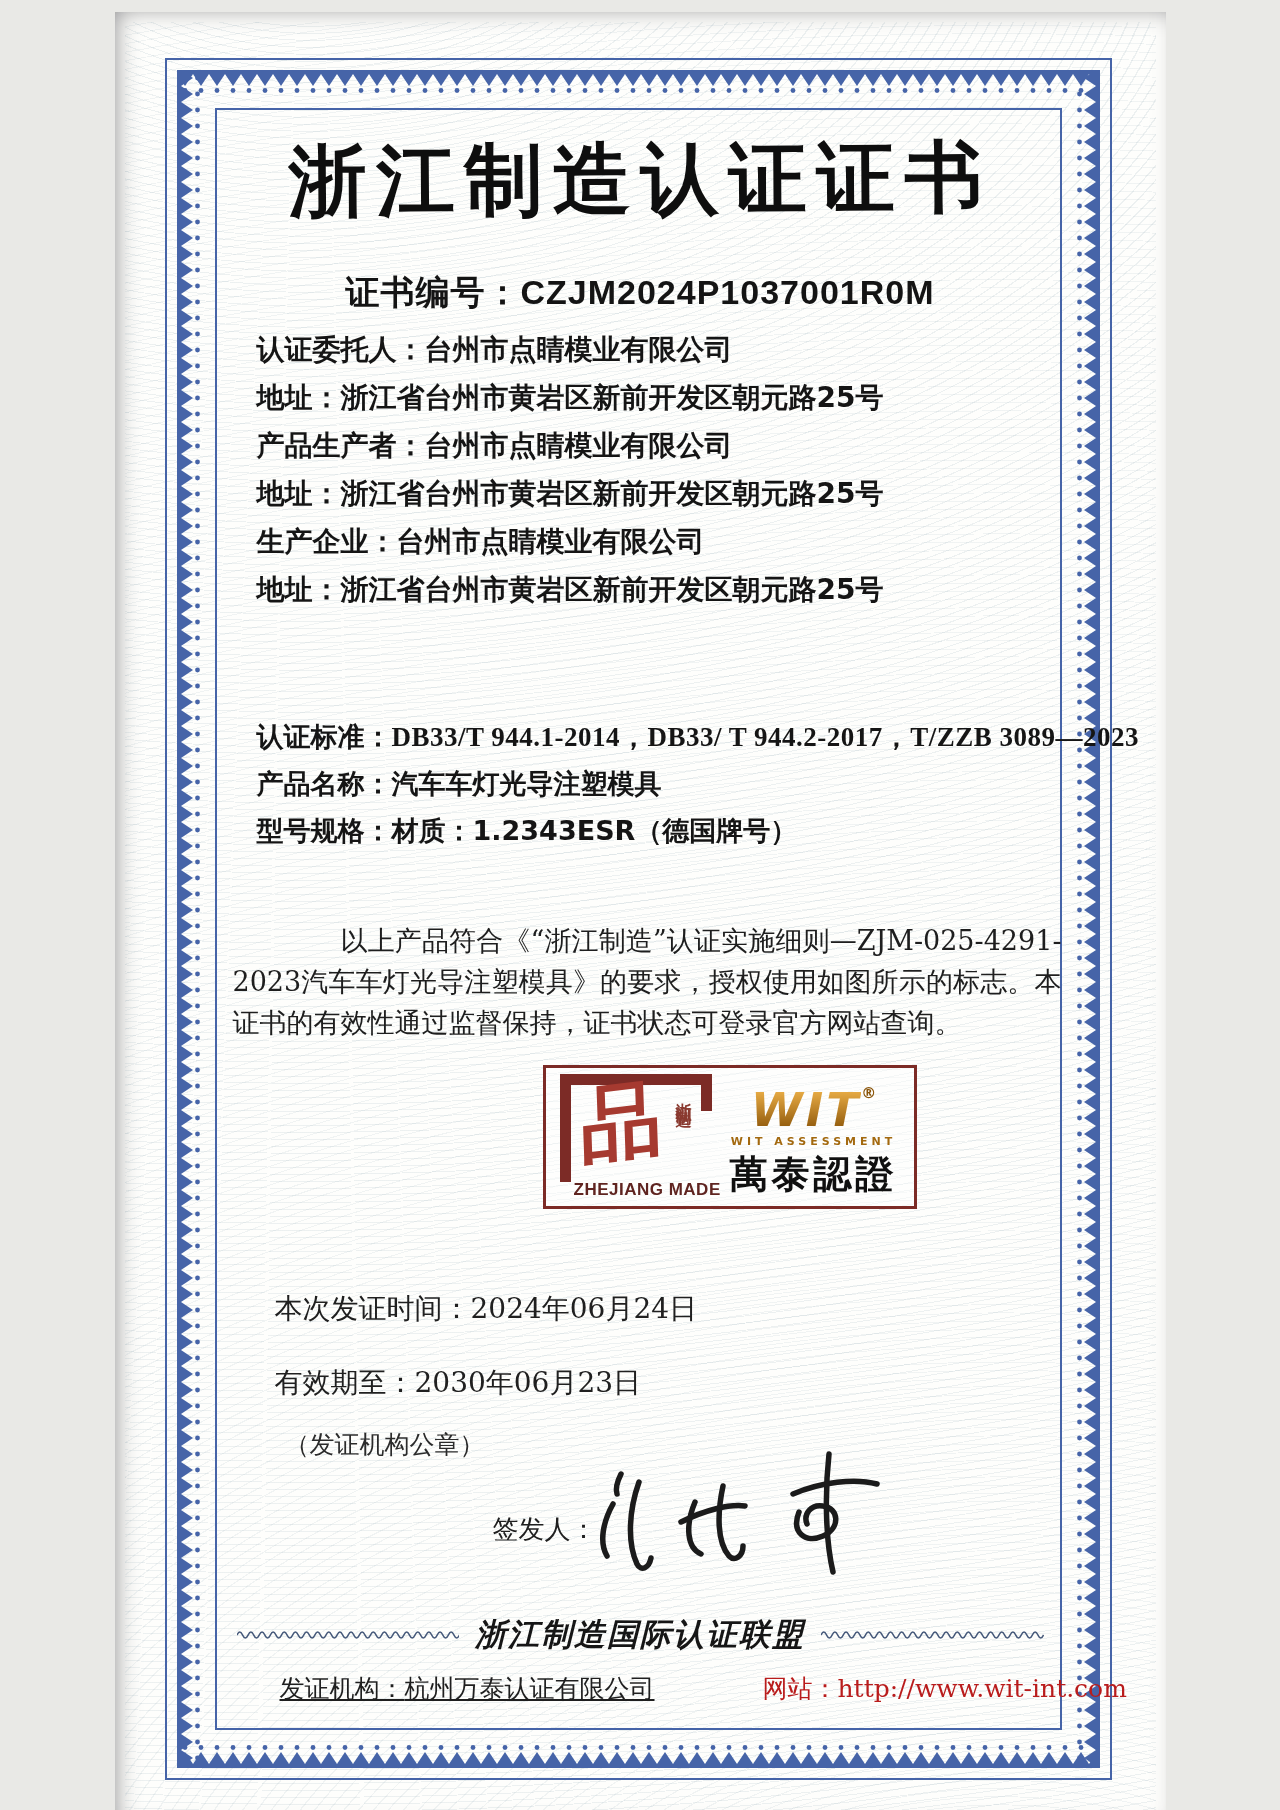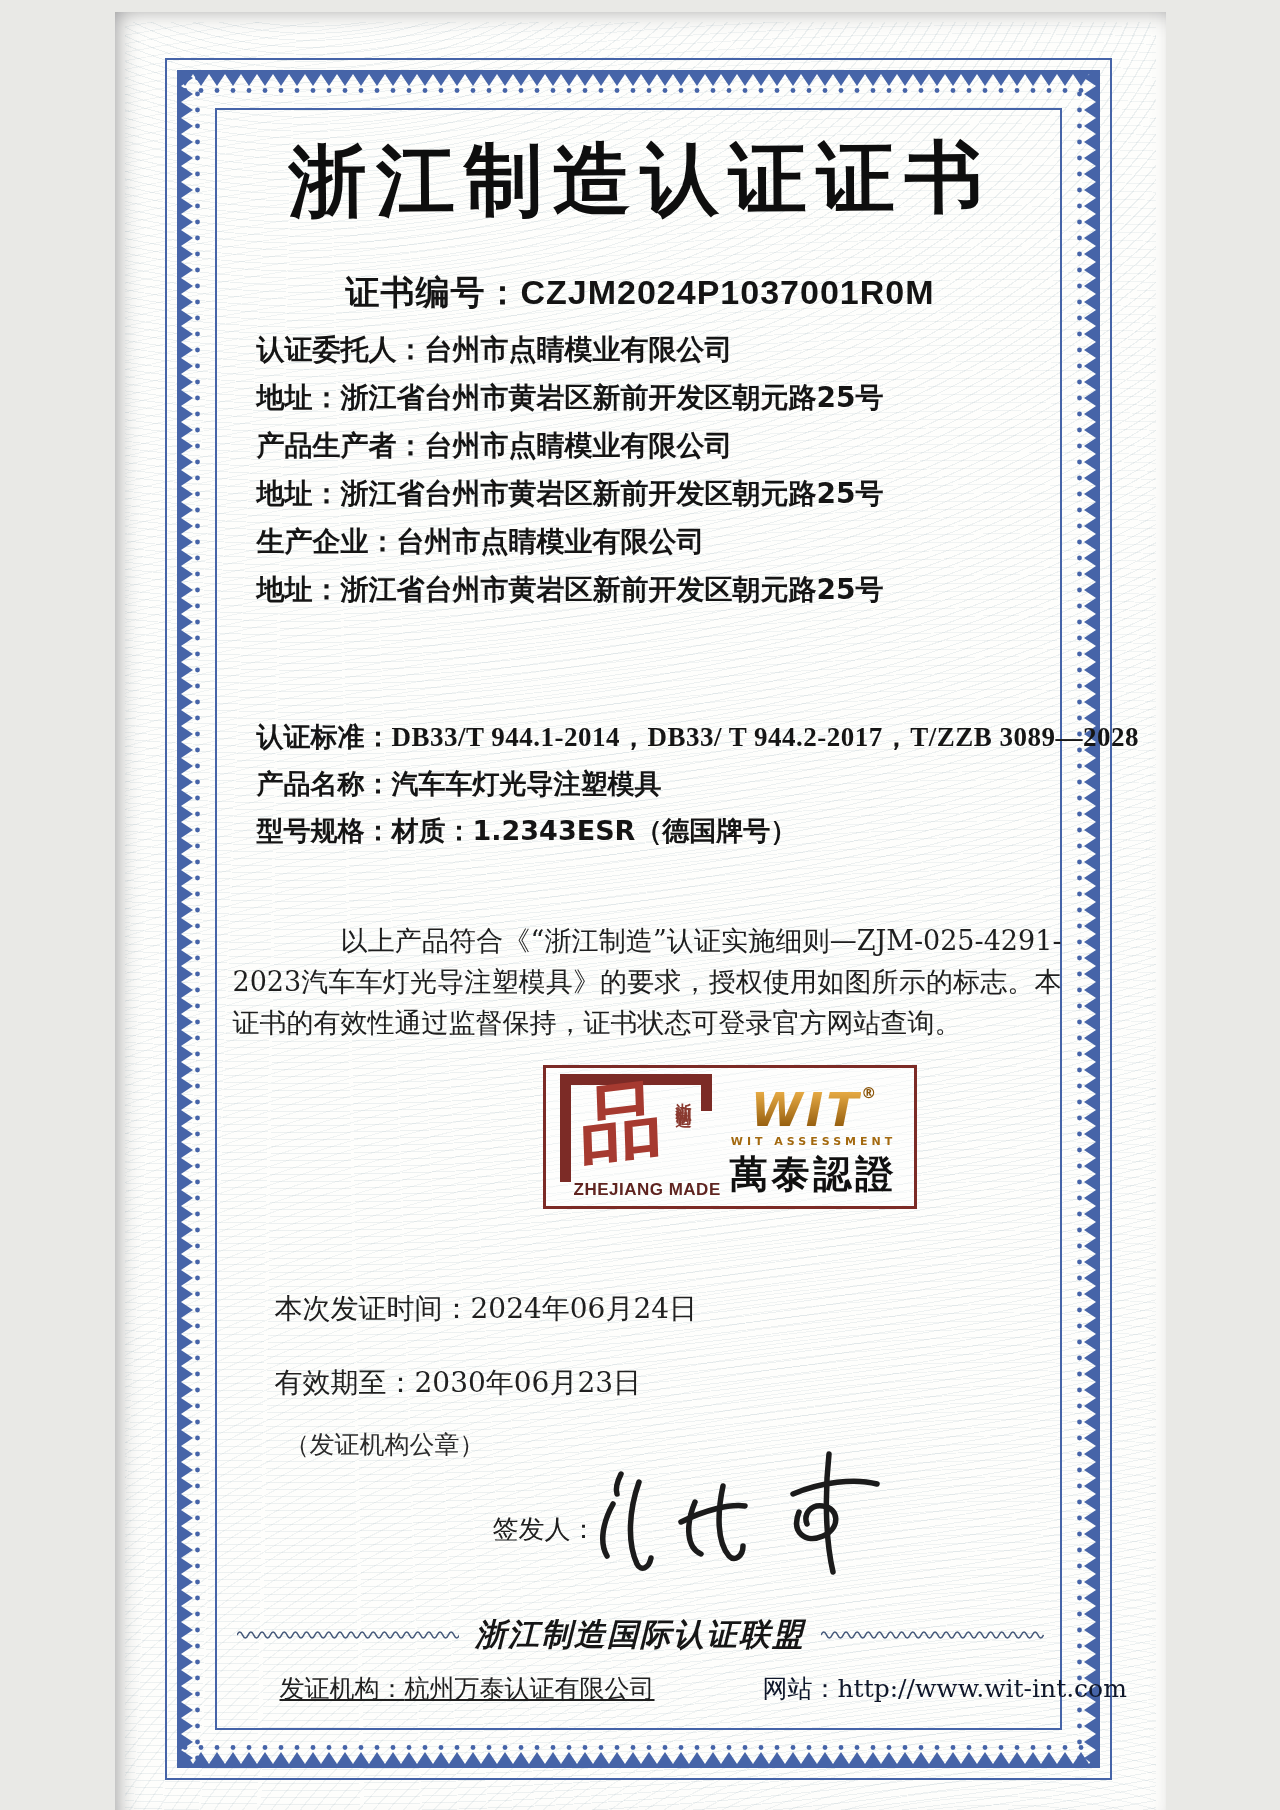--- a/index.html
+++ b/index.html
@@ -85,21 +85,21 @@
   .valid-line { top:1352px; }
   .seal-note  { position:absolute; top:1416px; left:170px; font-family:"DejaVu Serif", serif; font-size:25px; color:#2b2b2b; }
   .signer-label { position:absolute; top:1500px; left:378px; font-family:"DejaVu Serif", serif; font-size:26px; color:#202020; }
   .signature { position:absolute; top:1426px; left:462px; }
 
   .alliance-row { position:absolute; top:1602px; left:122px; right:122px; display:flex; align-items:center; gap:16px; }
   .alliance-text { font-weight:bold; font-size:31px; letter-spacing:2px; color:#161616; white-space:nowrap;font-style:italic; }
   .squiggle { flex:1; height:12px; }
 
   .issuer-line  { position:absolute; top:1660px; left:165px; font-family:"DejaVu Serif", serif; font-size:25px; color:#1f1f1f;text-decoration:underline; }
-  .website-line { position:absolute; top:1660px; left:648px; font-family:"DejaVu Serif", serif; font-size:25px; color:#0f172a; }
+  .website-line { position:absolute; top:1660px; left:648px; font-family:"DejaVu Serif", serif; font-size:25px; color:#b91c1c; }
 </style>
 </head>
 <body>
 
 <div class="page">
   <div class="waves"></div>
 
   <div class="line-outer"></div>
   <div class="band">
     <svg class="bs bs-top" width="100%" height="100%">
@@ -153,21 +153,21 @@
   <div class="fields">
     <div class="row"><span>认证委托人：</span><span>台州市点睛模业有限公司</span></div>
     <div class="row"><span>地址：</span><span>浙江省台州市黄岩区新前开发区朝元路25号</span></div>
     <div class="row"><span>产品生产者：</span><span>台州市点睛模业有限公司</span></div>
     <div class="row"><span>地址：</span><span>浙江省台州市黄岩区新前开发区朝元路25号</span></div>
     <div class="row"><span>生产企业：</span><span>台州市点睛模业有限公司</span></div>
     <div class="row"><span>地址：</span><span>浙江省台州市黄岩区新前开发区朝元路25号</span></div>
   </div>
 
   <div class="specs">
-    <div class="row"><span>认证标准：</span><span class="serif-val">DB33/T 944.1-2014，DB33/ T 944.2-2017，T/ZZB 3089—2028</span></div>
+    <div class="row"><span>认证标准：</span><span class="serif-val">DB33/T 944.1-2014，DB33/ T 944.2-2017，T/ZZB 3089—2023</span></div>
     <div class="row"><span>产品名称：</span><span>汽车车灯光导注塑模具</span></div>
     <div class="row"><span>型号规格：</span><span>材质：1.2343ESR（德国牌号）</span></div>
   </div>
 
   <div class="statement">以上产品符合《“浙江制造”认证实施细则—ZJM-025-4291-2023汽车车灯光导注塑模具》的要求，授权使用如图所示的标志。本证书的有效性通过监督保持，证书状态可登录官方网站查询。</div>
 
   <div class="logo-box">
     <div class="zj-mark">
       <div class="zj-frame"></div>
       <div class="zj-glyph">品</div>

